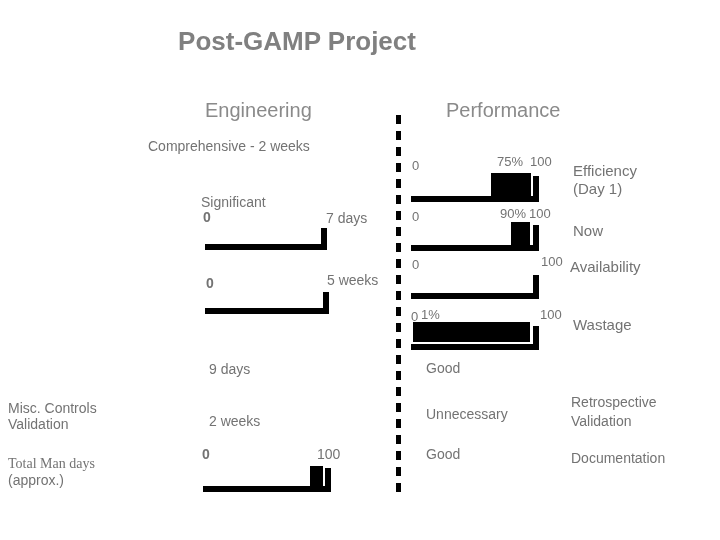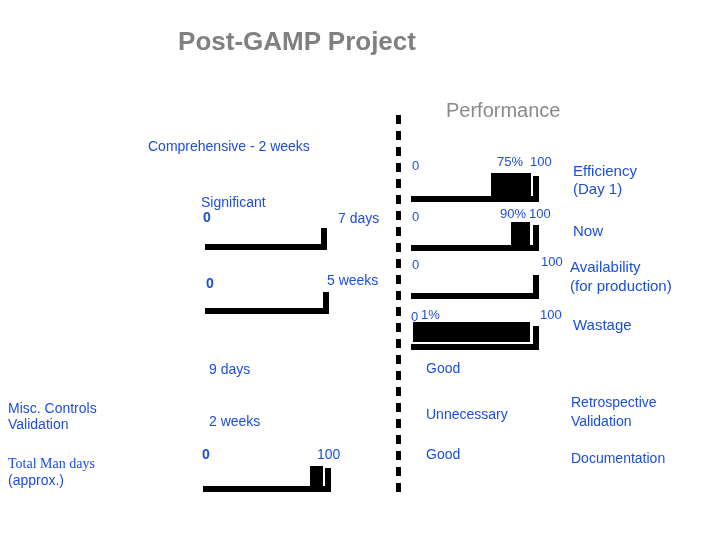--- a/index.html
+++ b/index.html
@@ -52,21 +52,21 @@
     background-image: repeating-linear-gradient(
         to bottom,
         #000000 0px, #000000 9px,
         rgba(255,255,255,0) 9px, rgba(255,255,255,0) 16px);
   }
 
   
   .txt {
     position: absolute;
     font-size: 13.5px;
-    color: #1d4ed8;
+    color: #737373;
     white-space: nowrap;
     line-height: 1.18;
   }
   .txt.sm   { font-size: 13px; }
   .txt.md   { font-size: 14px; }
   .txt.lg   { font-size: 15px; }
   .txt.bold { font-weight: bold; }
 
   
   .bar {
@@ -88,30 +88,31 @@
     background: #000000;
   }
 </style>
 </head>
 <body>
 
 <div class="stage">
 
   <div id="slide-title">Post-GAMP Project</div>
 
+  <div class="col-head" id="head-engineering">Engineering</div>
   <div class="col-head" id="head-performance">Performance</div>
 
   <div id="center-divider"></div>
 
   <div class="txt md" style="left:148px; top:138px;">Comprehensive - 2 weeks</div>
 
   <div class="txt md" style="left:201px; top:194px;">Significant</div>
 
   <div class="txt md bold" style="left:203px; top:209px;">0</div>
-  <div class="txt md" style="left:338px; top:210px;">7 days</div>
+  <div class="txt md" style="left:326px; top:210px;">7 days</div>
   <div class="bar" style="left:205px; top:228px; width:130px; height:22px;">
     <div class="base" style="bottom:0; width:122px;"></div>
     <div class="cap" style="left:116px; bottom:0; height:22px;"></div>
   </div>
 
   <div class="txt md bold" style="left:206px; top:275px;">0</div>
   <div class="txt md" style="left:327px; top:272px;">5 weeks</div>
   <div class="bar" style="left:205px; top:292px; width:130px; height:22px;">
     <div class="base" style="bottom:0; width:124px;"></div>
     <div class="cap" style="left:118px; bottom:0; height:22px;"></div>
@@ -156,21 +157,20 @@
   </div>
   <div class="txt lg" style="left:573px; top:222px;">Now</div>
 
   <div class="txt sm" style="left:412px; top:257px;">0</div>
   <div class="txt sm" style="left:541px; top:254px;">100</div>
   <div class="bar" style="left:411px; top:271px; width:140px; height:28px;">
     <div class="base" style="bottom:0; width:128px;"></div>
     <div class="cap" style="left:122px; bottom:0; height:24px;"></div>
   </div>
   <div class="txt lg" style="left:570px; top:258px;">Availability</div>
-  <div class="txt lg" style="left:570px; top:277px;">(for production)</div>
 
   <div class="txt sm" style="left:411px; top:309px;">0</div>
   <div class="txt sm" style="left:421px; top:307px;">1%</div>
   <div class="txt sm" style="left:540px; top:307px;">100</div>
   <div class="bar" style="left:411px; top:322px; width:140px; height:28px;">
     <div class="base" style="bottom:0; width:128px;"></div>
     <div class="cap" style="left:122px; bottom:0; height:24px;"></div>
     <div class="block" style="left:2px; top:0px; width:117px; height:20px;"></div>
   </div>
   <div class="txt lg" style="left:573px; top:316px;">Wastage</div>

